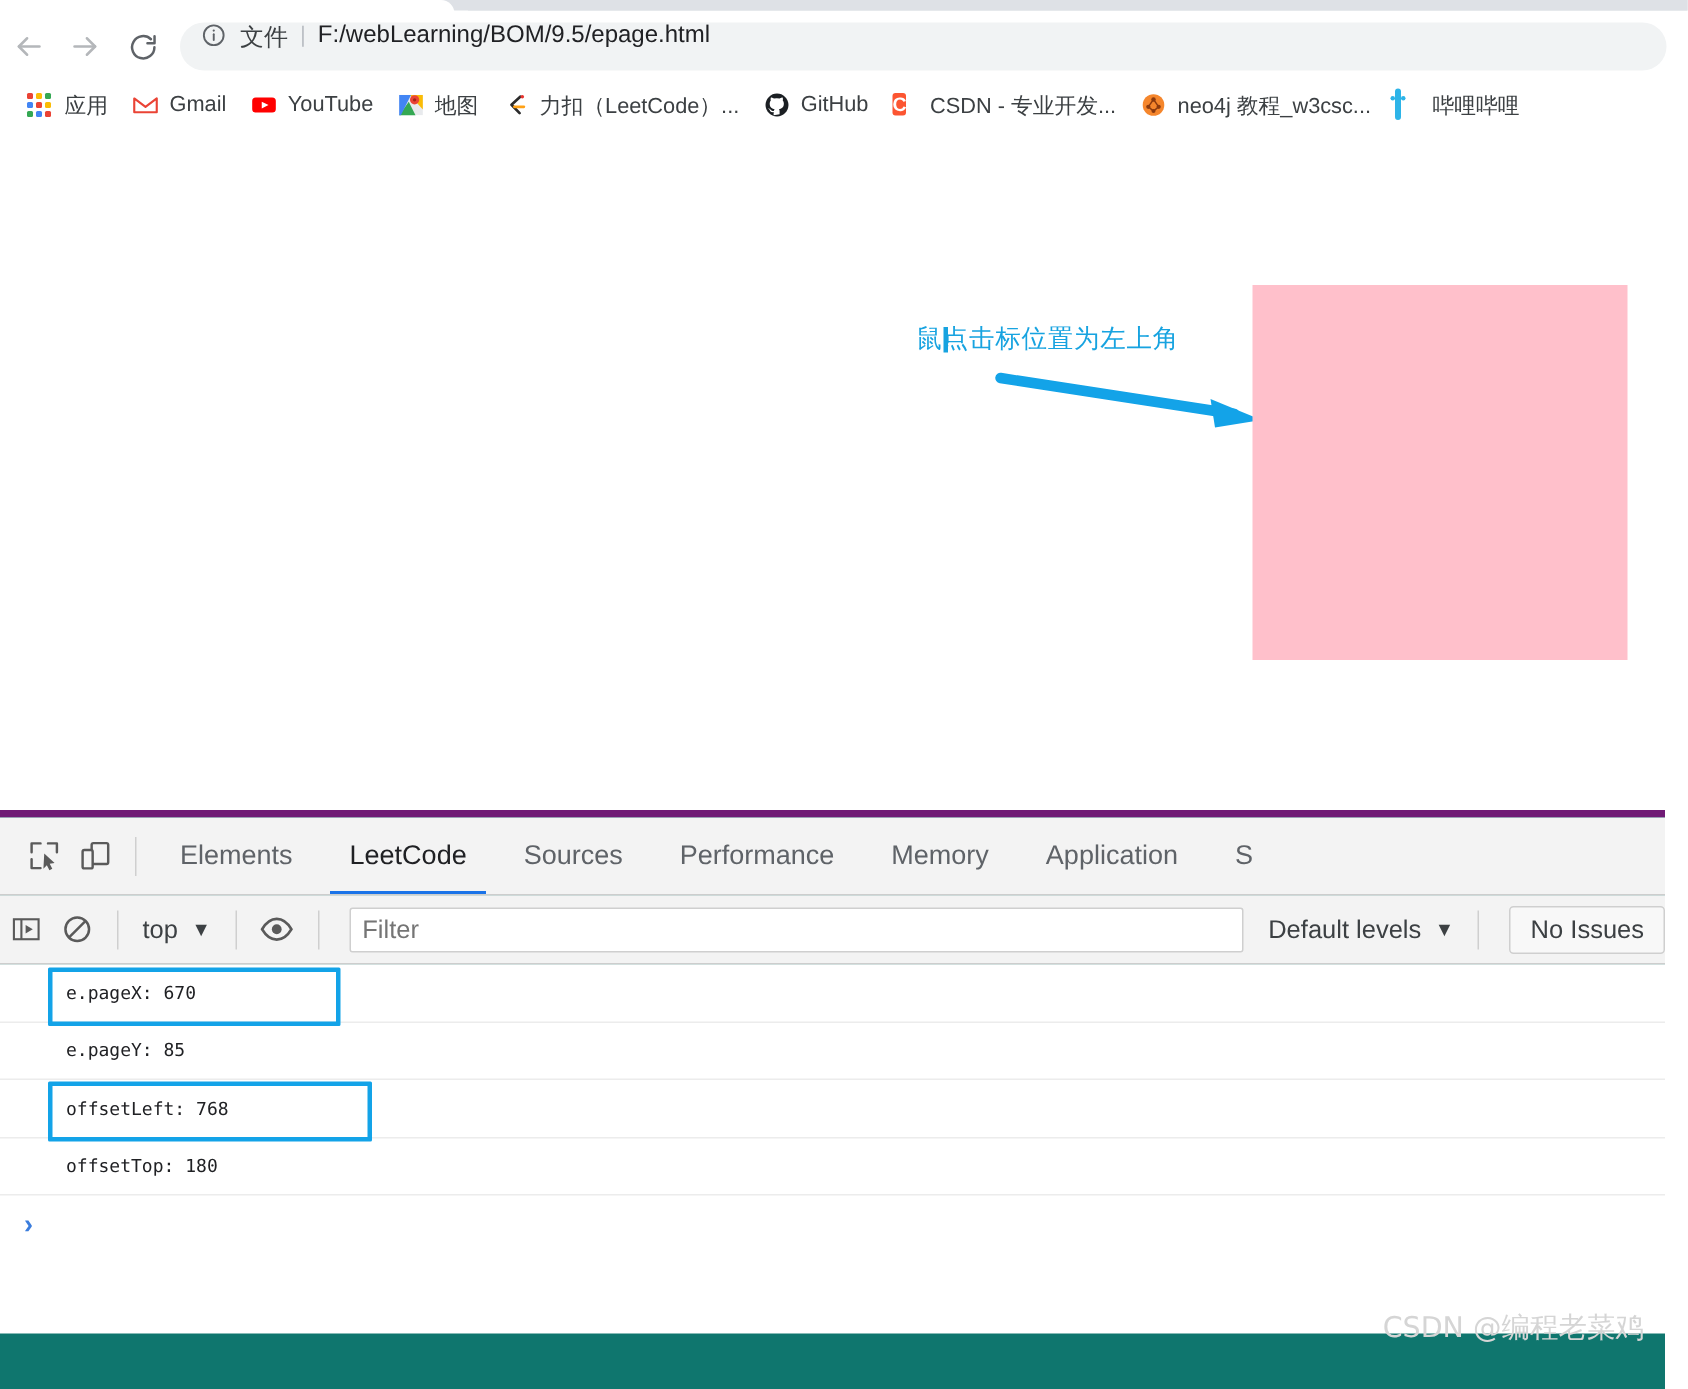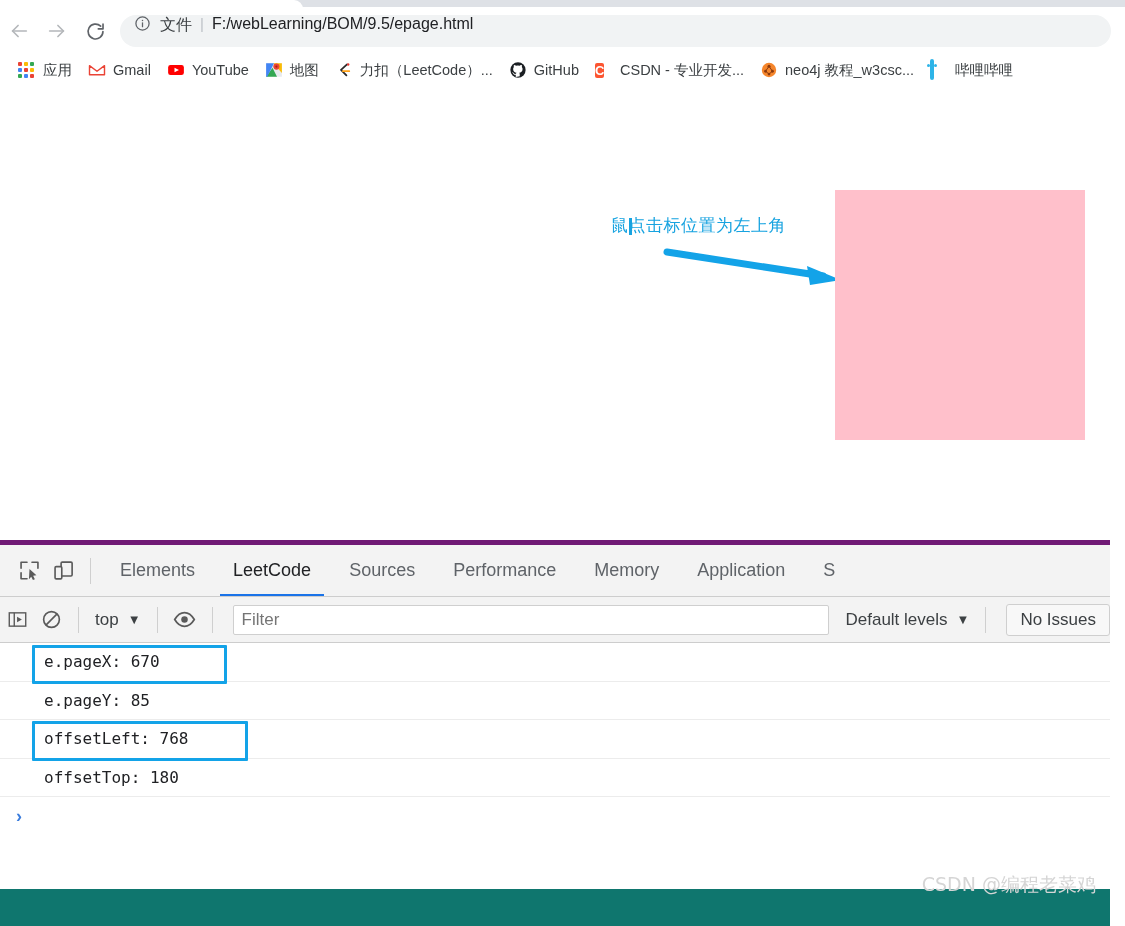--- a/index.html
+++ b/index.html
@@ -164,21 +164,21 @@
     flex: 0 0 auto; height: 32px; border: 1px solid #cfcfcf; border-radius: 3px;
     background: #f8f8f8; font-size: 17px; color: #3c4043; padding: 0 13px;
     display: flex; align-items: center; white-space: nowrap; margin-left: 10px;
     font-family: "Liberation Sans", sans-serif;
   }
 
   #console-body { position: relative; background: #ffffff; height: 246px; }
   .console-line {
     position: relative; height: 38.5px; border-bottom: 1px solid #ececec;
     display: flex; align-items: center; padding-left: 44px;
-    font-family: "DejaVu Sans Mono", monospace; font-size: 16px; color: #202124;
+    font-family: "DejaVu Sans Mono", monospace; font-size: 12px; color: #202124;
   }
   .hl-box {
     position: absolute; border: 3px solid #13a3e8; border-radius: 1px; pointer-events: none;
   }
   #console-prompt {
     position: relative; height: 38px; display: flex; align-items: center; padding-left: 16px;
   }
   #console-prompt .chev { color: #3b7ddd; font-size: 18px; font-weight: bold; }
 
   #watermark {

